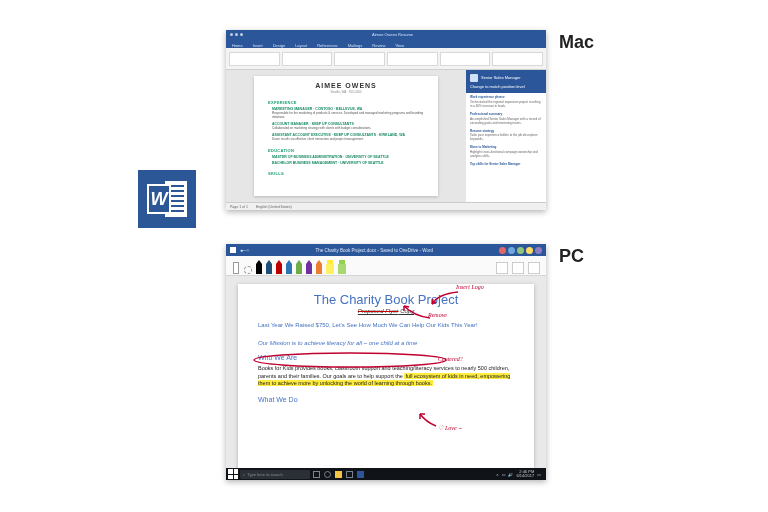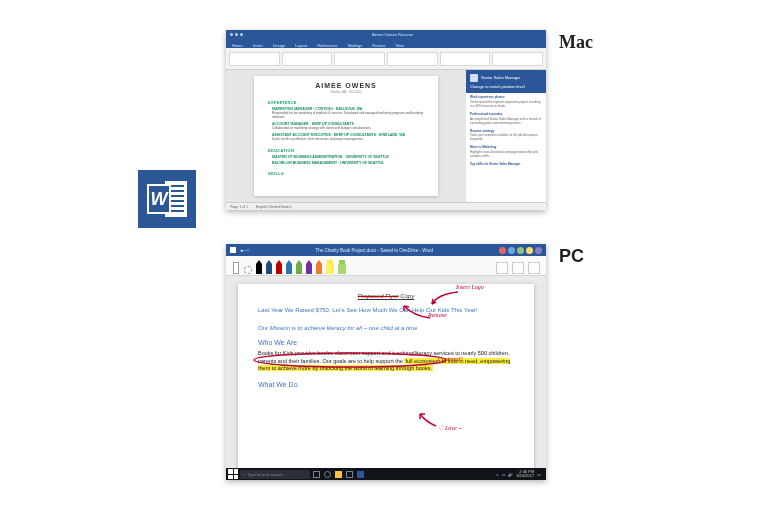--- a/index.html
+++ b/index.html
@@ -6,21 +6,21 @@
   body { width: 768px; height: 512px; background: #fff; font-family: "Segoe UI", Arial, sans-serif; position: relative; overflow: hidden; }
 
   
   .word-logo { position: absolute; left: 138px; top: 170px; width: 58px; height: 58px; background: #2b5797; display: flex; align-items: center; justify-content: center; }
   .word-logo-inner { width: 40px; height: 36px; position: relative; }
   .word-logo-inner .pages { position:absolute; right:0; top:0; width:22px; height:36px; background:#fff; }
   .word-logo-inner .pages::before { content:""; position:absolute; left:3px; right:3px; top:4px; bottom:4px; background: repeating-linear-gradient(#2b5797 0 2px, #fff 2px 5px); }
   .word-logo-inner .w { position:absolute; left:0; top:3px; width:24px; height:30px; background:#2b5797; border:2px solid #fff; color:#fff; font-weight:bold; font-size:18px; text-align:center; line-height:26px; font-style:italic;}
 
   .label { position:absolute; font-weight:600; font-size:18px; color:#222; }
-  .label-mac { left:559px; top:32px;font-family:Liberation Serif, serif; }
+  .label-mac { left:559px; top:32px; }
   .label-pc  { left:559px; top:246px; }
 
   
   .mac-window { position:absolute; left:226px; top:30px; width:320px; height:180px; background:#e6e6e6; box-shadow:0 2px 6px rgba(0,0,0,.3); display:flex; flex-direction:column; font-size:3px; }
   .mac-titlebar { height:9px; background:#2b579a; display:flex; align-items:center; padding:0 4px; color:#cfe0f7; font-size:4px; }
   .mac-titlebar .dots { display:flex; gap:2px; }
   .mac-titlebar .dot { width:3px; height:3px; border-radius:50%; background:#fff; opacity:.7;}
   .mac-titlebar .tit { flex:1; text-align:center; }
   .mac-ribbon-tabs { height:9px; background:#2b579a; display:flex; align-items:flex-end; gap:6px; padding:0 4px; color:#cfe0f7; font-size:4px;}
   .mac-ribbon-tabs span { padding:0 2px; }
@@ -235,20 +235,21 @@
         <div class="body"></div>
       </div>
     <div class="misc">
       <div class="b"></div>
       <div class="b"></div>
       <div class="b"></div>
     </div>
   </div>
   <div class="pc-doc">
     <div class="pc-paper">
+      <h2>The Charity Book Project</h2>
       <div class="subtitle">
         <span class="strike">Proposed Flyer</span><span> Copy</span>
       </div>
 
       <p class="bluep">Last Year We Raised $750, Let's See How Much We Can Help Our Kids This Year!</p>
 
       <div style="margin-top:6px">
         <span class="mission">Our Mission is to achieve literacy for all – one child at a time</span>
       </div>
 

